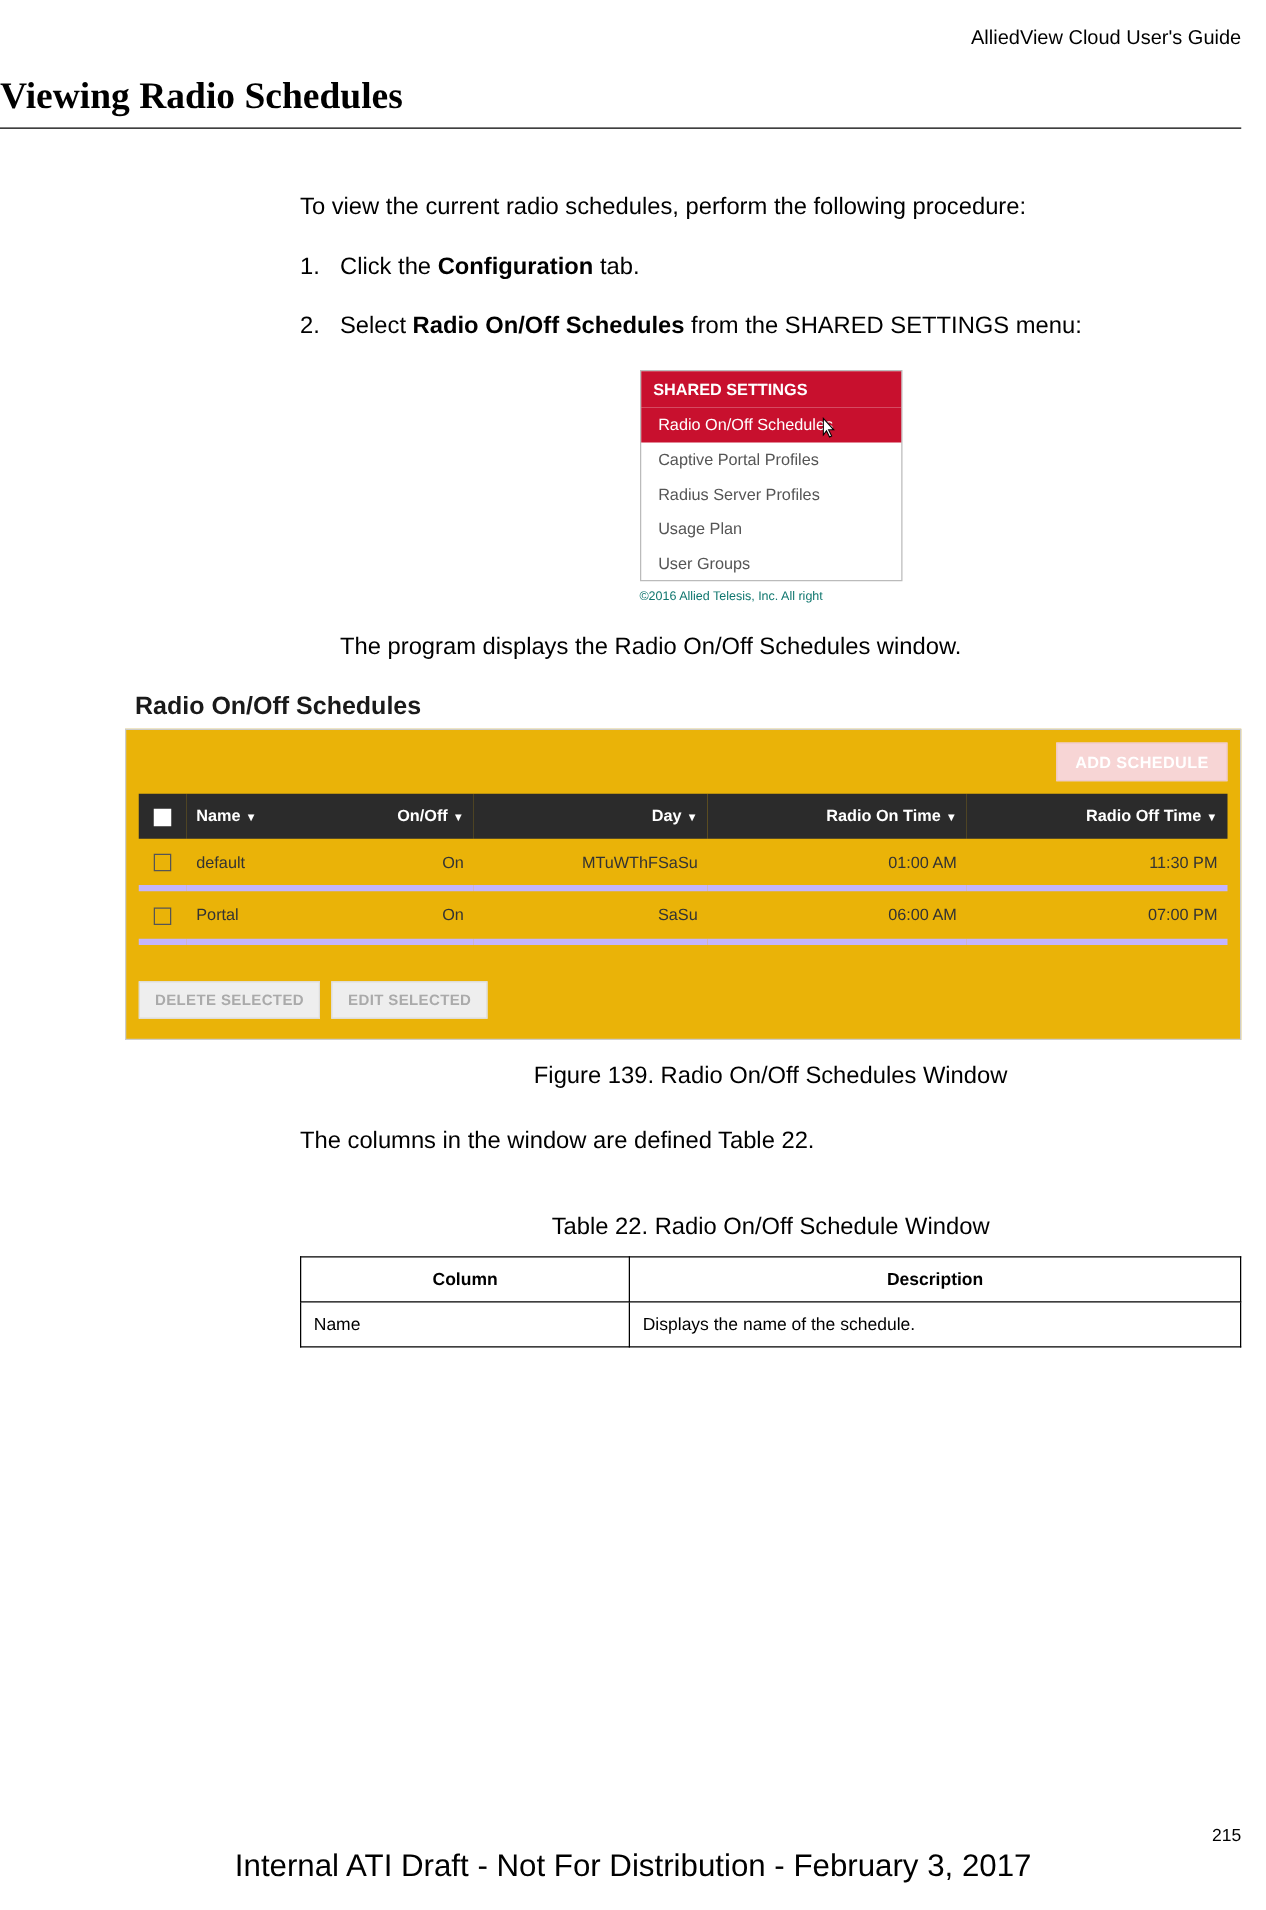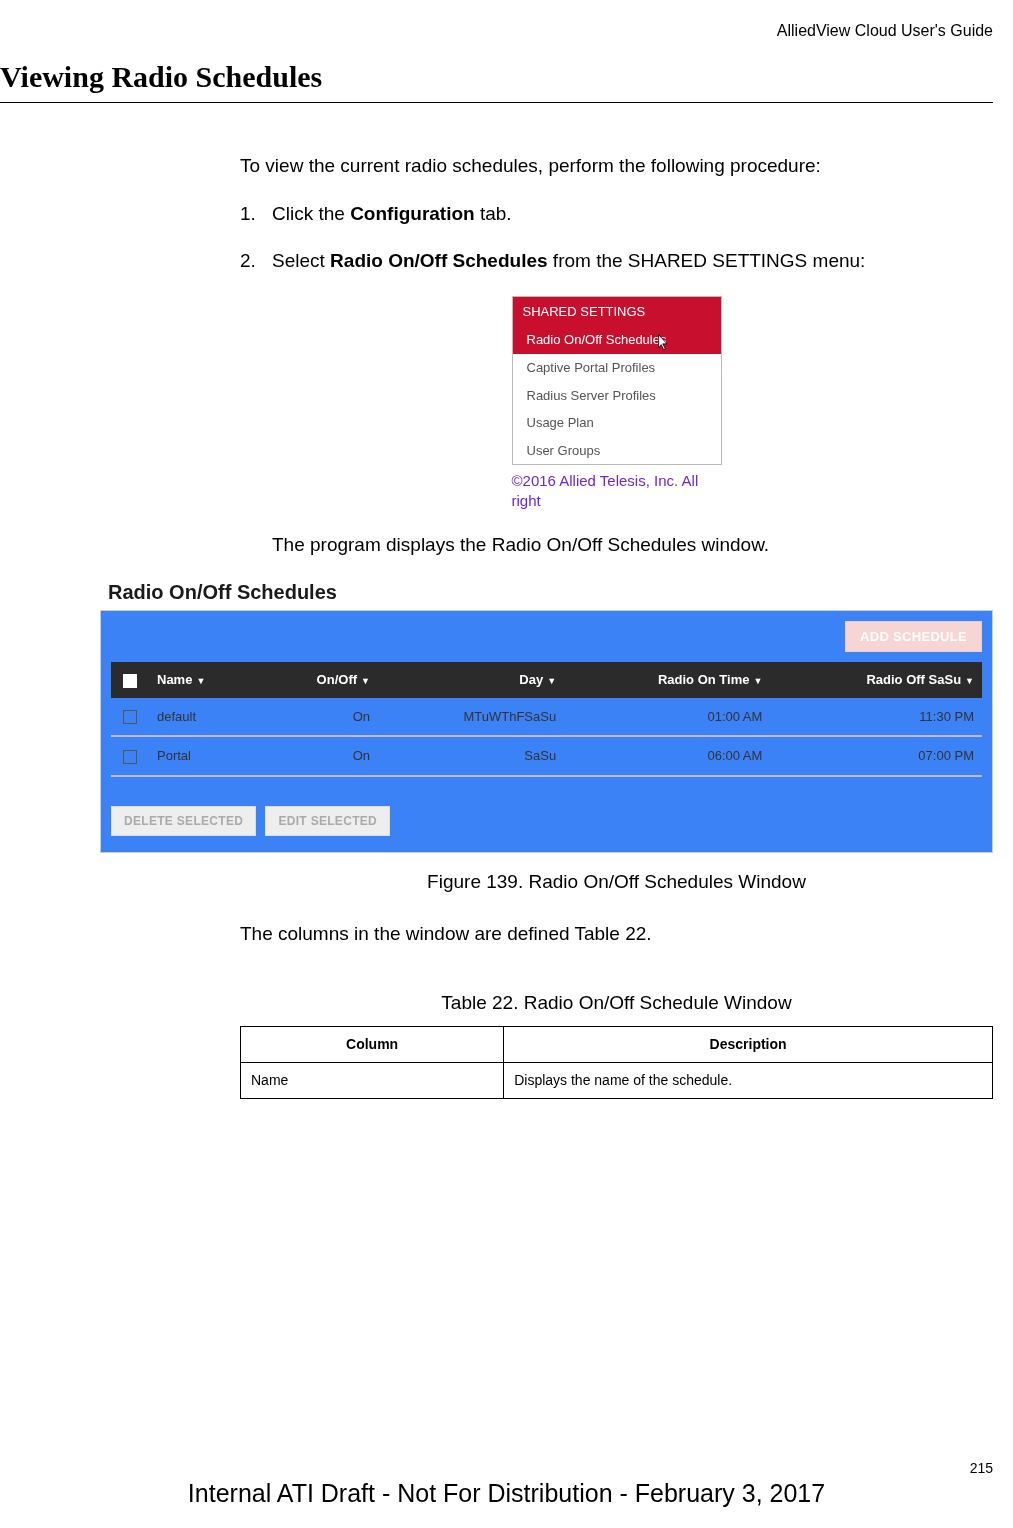--- a/index.html
+++ b/index.html
@@ -56,41 +56,41 @@
     font-family: Arial, sans-serif;
   }
   .fig138 .menu {
     border: 1px solid #bbb;
     background: #fff;
     font-size: 13px;
   }
   .fig138 .menu-header {
     background: #c8102e;
     color: #fff;
-    font-weight: normal;
+    font-weight: bold;
     padding: 6px 10px;
     font-size: 13px;
   }
   .fig138 .menu-item {
     padding: 5px 10px 5px 14px;
     color: #555;
   }
   .fig138 .menu-item.selected {
     background: #c8102e;
     color: #fff;
     position: relative;
   }
   .fig138 .cursor {
     position: absolute;
     right: 50px;
     bottom: -4px;
   }
   .fig138 .copyright {
-    font-size: 15px;
-    color: #6d28d9;
+    font-size: 10px;
+    color: #0f766e;
     margin-top: 6px;
   }
   .fig-caption {
     text-align: center;
     font-size: 19px;
     margin: 16px 0 26px 0;
   }
   .indented { margin-left: 32px; margin-bottom: 22px; }
   
   .fig139-wrap {
@@ -99,21 +99,21 @@
   }
   .fig139-title {
     font-size: 20px;
     font-weight: bold;
     color: #1a1a1a;
     margin-bottom: 4px;
     padding-left: 8px;
   }
   .fig139-panel {
     border: 1px solid #ccc;
-    background: #3b82f6;
+    background: #eab308;
     padding: 10px 10px 16px 10px;
   }
   .fig139-toprow {
     display: flex;
     justify-content: flex-end;
     margin-bottom: 10px;
   }
   .btn-add {
     background: #f7d5d5;
     color: #fff;
@@ -134,21 +134,21 @@
   }
   .sched-table thead th.right { text-align: right; }
   .sched-table thead th .tri {
     display: inline-block;
     margin-left: 4px;
     font-size: 9px;
     vertical-align: middle;
   }
   .sched-table tbody td {
     padding: 10px 8px;
-    border-bottom: 2px solid #c4b5fd;
+    border-bottom: 5px solid #c4b5fd;
     color: #333;
   }
   .sched-table tbody td.right { text-align: right; }
   .sched-table .chk-col { width: 38px; text-align: center; }
   .checkbox {
     display: inline-block;
     width: 14px;
     height: 14px;
     border: 1px solid #555;
     vertical-align: middle;
@@ -253,21 +253,21 @@
         <button class="btn-add">ADD SCHEDULE</button>
       </div>
       <table class="sched-table">
         <thead>
           <tr>
             <th class="chk-col"><span class="head-chk"></span></th>
             <th><span>Name</span><span class="tri">▼</span></th>
             <th class="right"><span>On/Off</span><span class="tri">▼</span></th>
             <th class="right"><span>Day</span><span class="tri">▼</span></th>
             <th class="right"><span>Radio On Time</span><span class="tri">▼</span></th>
-            <th class="right"><span>Radio Off SaSu</span><span class="tri">▼</span></th>
+            <th class="right"><span>Radio Off Time</span><span class="tri">▼</span></th>
           </tr>
         </thead>
         <tbody>
           <tr>
             <td class="chk-col"><span class="checkbox"></span></td>
             <td>default</td>
             <td class="right">On</td>
             <td class="right">MTuWThFSaSu</td>
             <td class="right">01:00 AM</td>
             <td class="right">11:30 PM</td>

